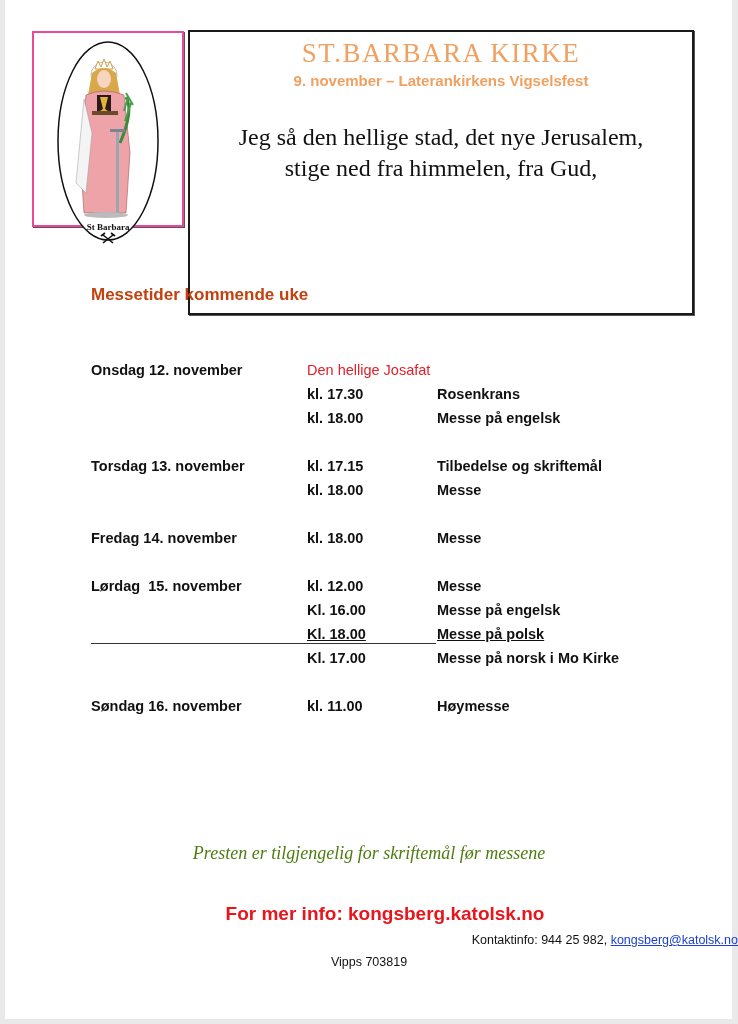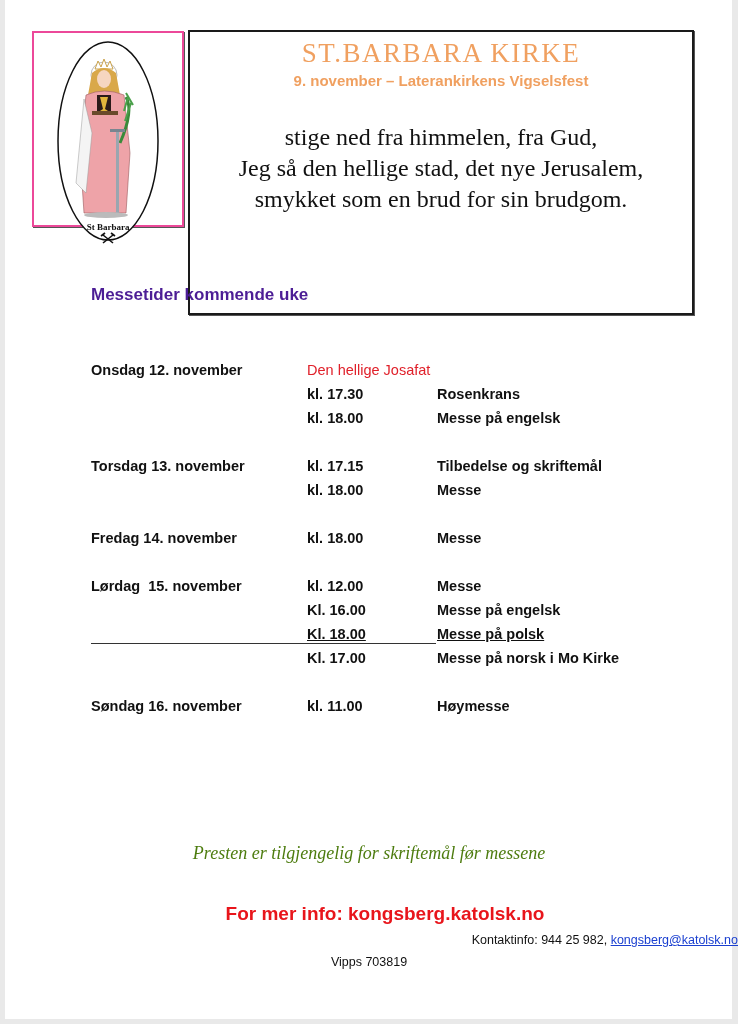--- a/index.html
+++ b/index.html
@@ -34,21 +34,21 @@
     font-size: 15px; color: #f0a060;
   }
   .verse {
     position: absolute; left: 0; right: 0; top: 90px;
     font-family: "Liberation Serif", serif; font-size: 24px; color: #111;
     line-height: 31px;
   }
   .verse div { white-space: nowrap; }
   .section-title {
     position: absolute; left: 91px; top: 285px;
-    font-weight: bold; font-size: 17px; color: #4c1d95;
+    font-weight: bold; font-size: 17px; color: #c2410c;
   }
   .schedule { position: absolute; left: 0; top: 0; width: 738px; }
   .row { position: absolute; height: 22px; font-size: 14.5px; font-weight: bold; color: #111; }
   .col-day { position: absolute; left: 91px; white-space: nowrap; }
   .col-time { position: absolute; left: 307px; white-space: nowrap; }
   .col-desc { position: absolute; left: 437px; white-space: nowrap; }
   .feast-note { color: #e0202a; font-weight: normal; }
   .underlined { text-decoration: underline; }
   .strike-line {
     position: absolute; left: 91px; top: 643px; width: 345px; height: 1px;
@@ -113,23 +113,22 @@
       <line x1="67" y1="203" x2="71" y2="200"></line>
       <line x1="81" y1="203" x2="77" y2="200"></line>
     </g>
   </svg>
 </div>
 
 <div class="header-box">
   <div class="church-title">ST.BARBARA KIRKE</div>
   <div class="feast">9. november – Laterankirkens Vigselsfest</div>
   <div class="verse">
+    <div>Jeg så den hellige stad, det nye Jerusalem,</div>
     <div>stige ned fra himmelen, fra Gud,</div>
-    <div>Jeg så den hellige stad, det nye Jerusalem,</div>
-    <div>smykket som en brud for sin brudgom.</div>
   </div>
 </div>
 
 <div class="section-title">Messetider kommende uke</div>
 
 <div class="schedule">
   <div class="row" style="top:362px">
     <span class="col-day">Onsdag 12. november</span>
     <span class="col-time feast-note">Den hellige Josafat</span>
   </div>

